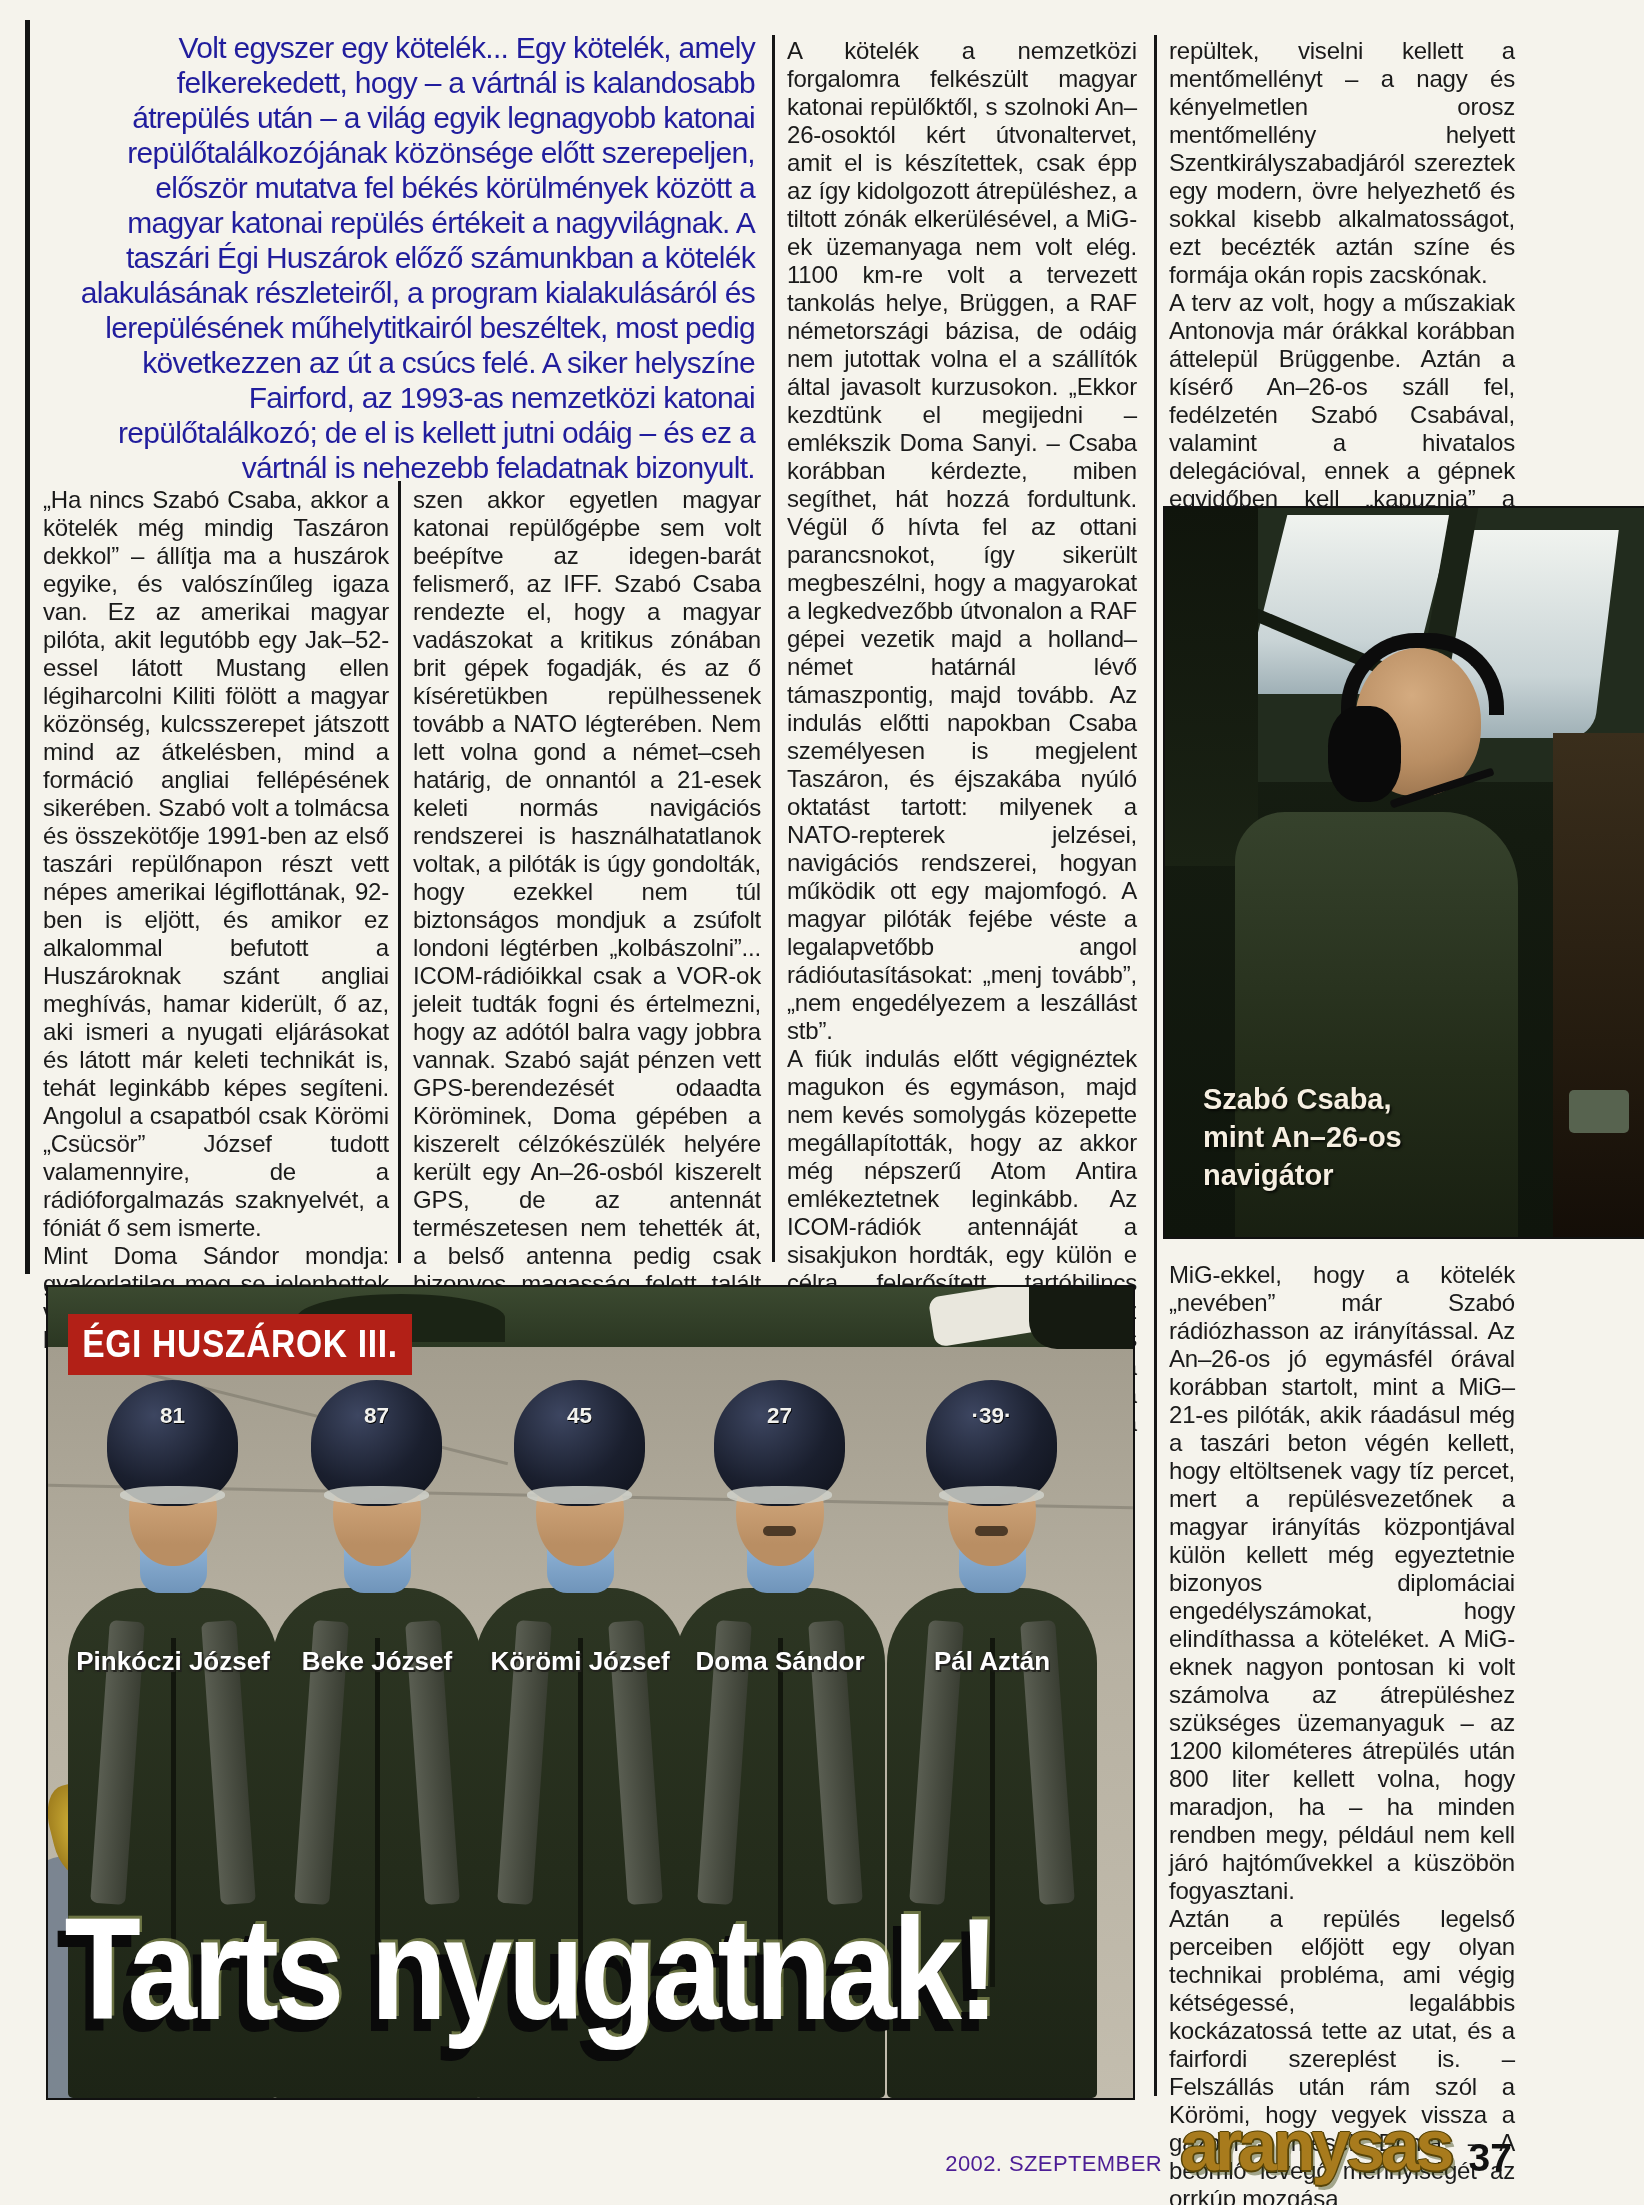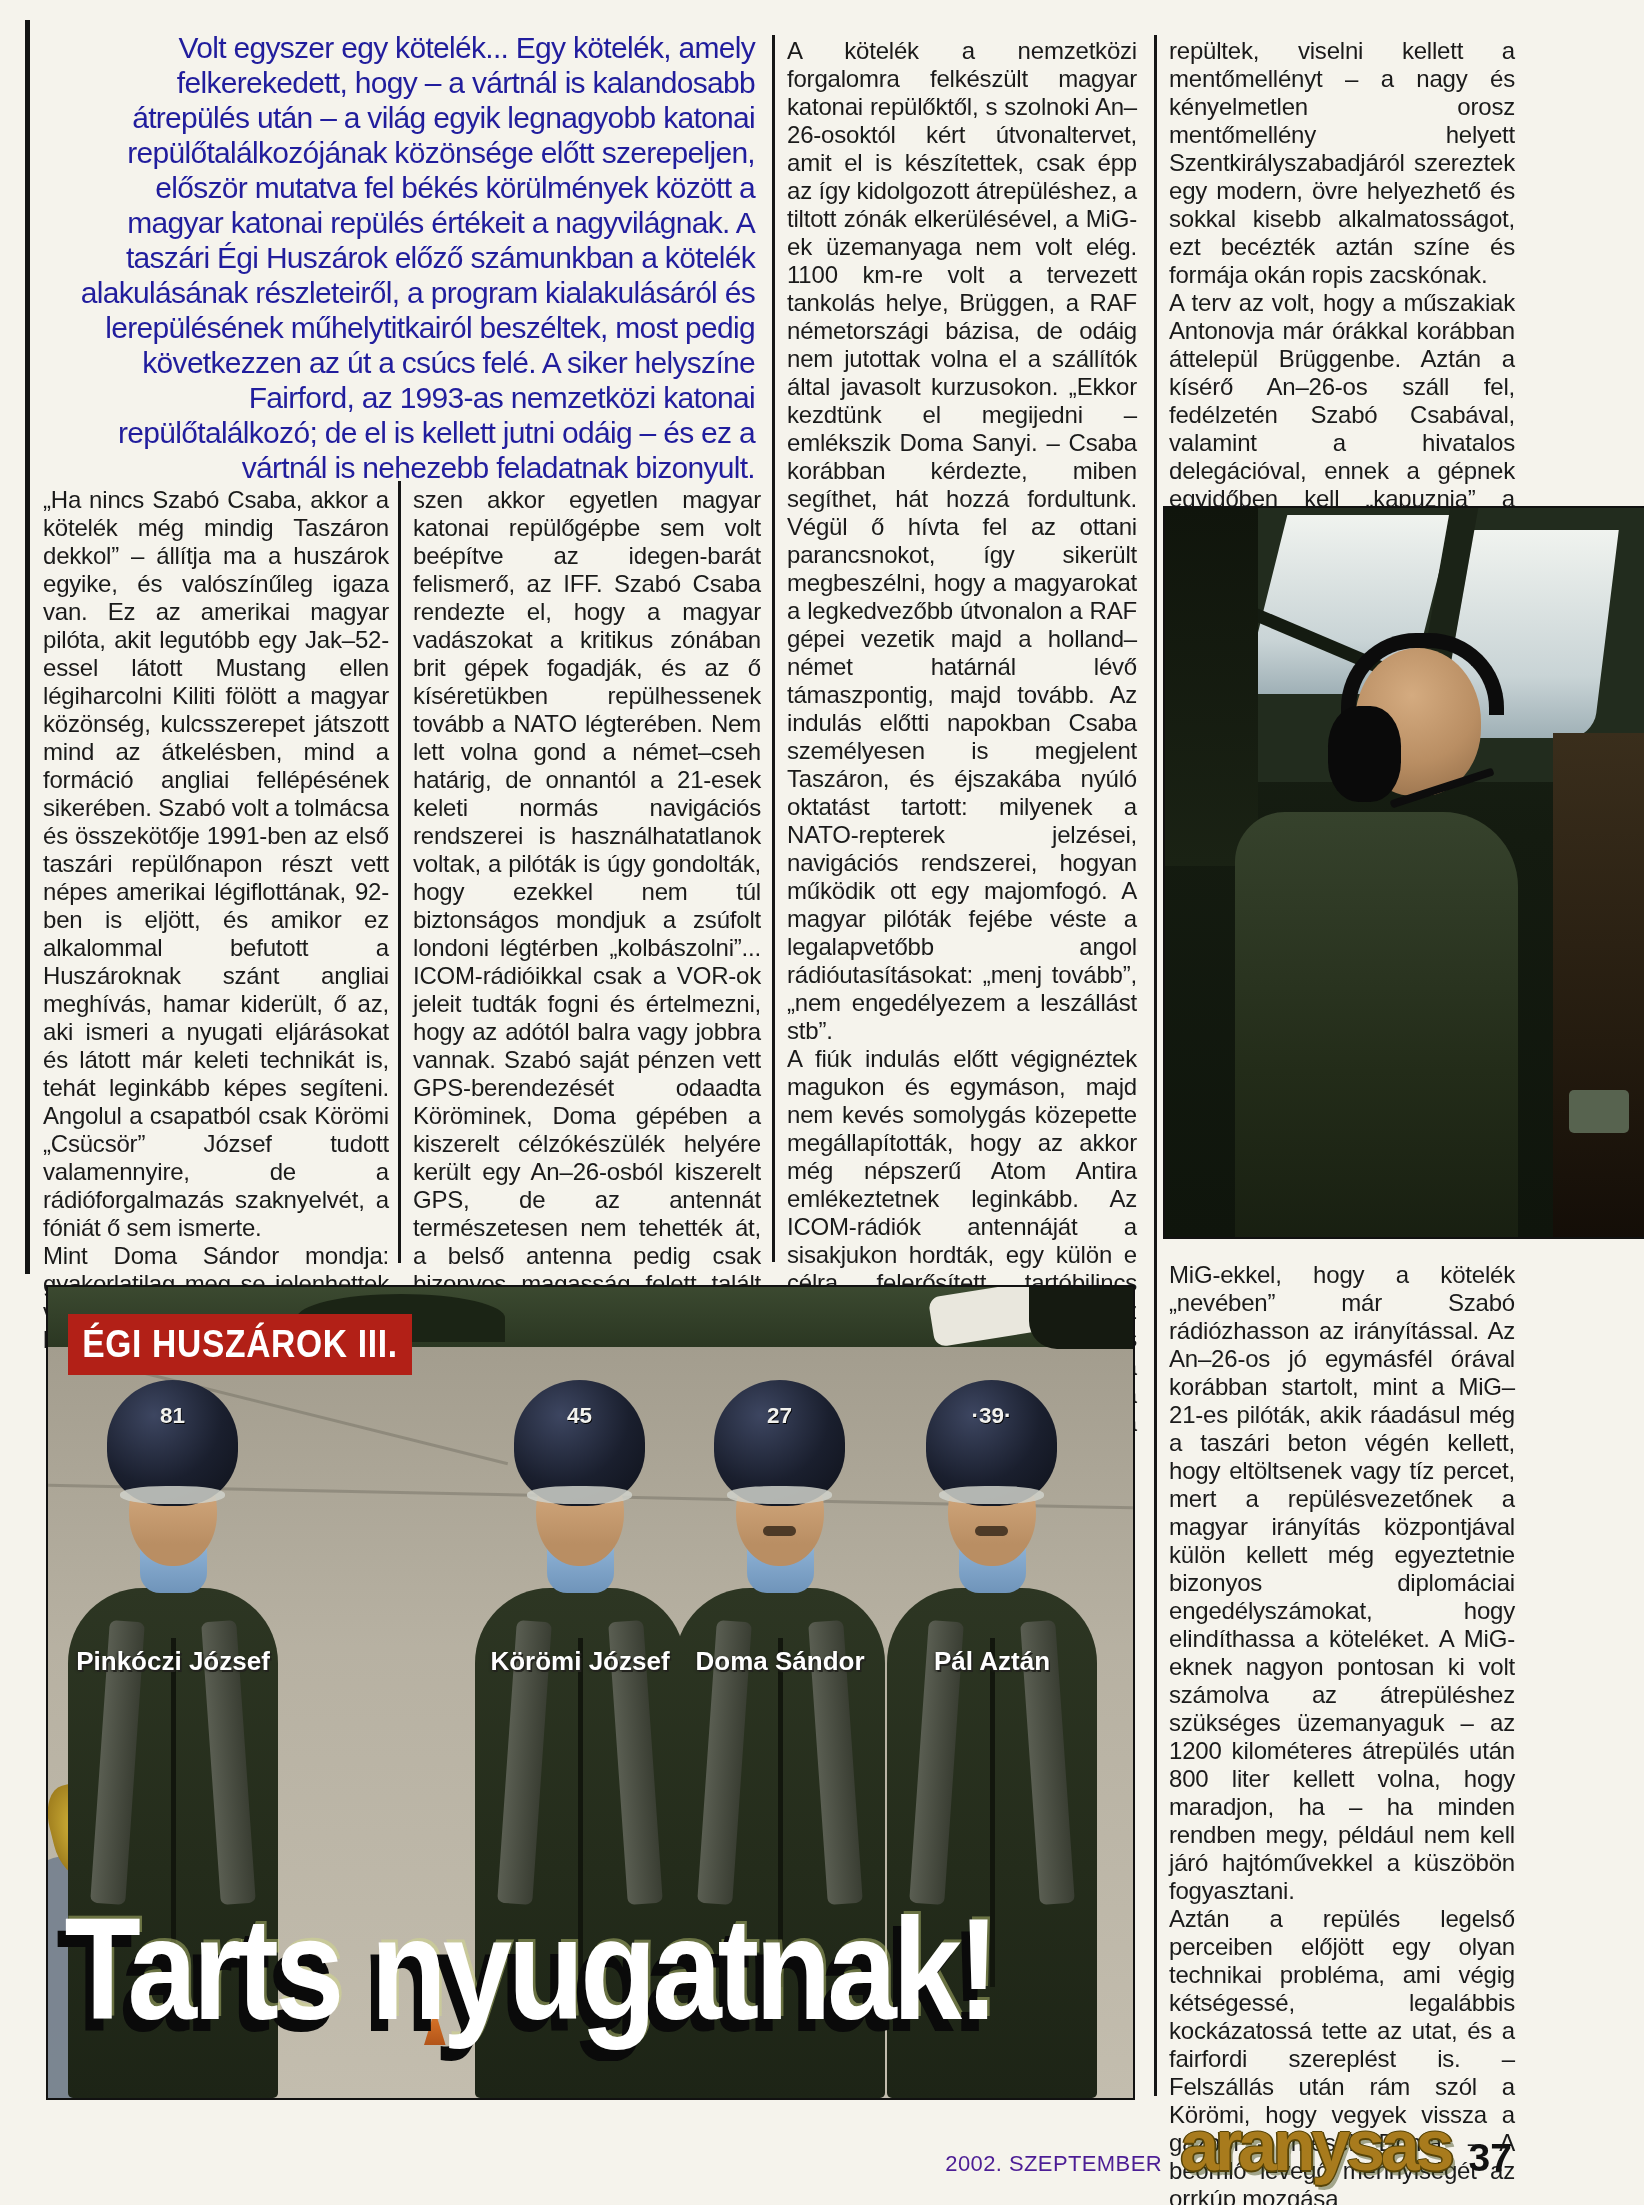--- a/index.html
+++ b/index.html
@@ -171,20 +171,23 @@
     <div class="nav-mull"></div>
     <div class="nav-strut"></div>
     <div class="nav-leftframe"></div>
     <div class="nav-rightpanel"></div>
     <div class="nav-panel-light"></div>
     <div class="nav-torso"></div>
     <div class="nav-head"></div>
     <div class="nav-phone-band"></div>
     <div class="nav-phone-cup"></div>
     <div class="nav-mic"></div>
+    <div class="nav-caption">Szabó Csaba,
+mint An–26-os
+navigátor</div>
   </div>
 
   <div class="photo-group">
     <div class="tarmac"></div>
     <div class="seam s1"></div>
     <div class="seam s2"></div>
     <div class="strip">
       <div class="canopy"></div>
       <div class="white-obj"></div>
       <div class="dark-obj"></div>
@@ -200,20 +203,34 @@
       </div>
       <div class="shirt"></div>
       <div class="face"></div>
       <div class="helmet">
         <div class="helmet-num">81</div>
         <div class="helmet-rim"></div>
       </div>
       <div class="pilot-name">Pinkóczi József</div>
     </div>
 
+    <div class="pilot pl2">
+      <div class="torso">
+        <div class="strap sl"></div>
+        <div class="strap sr"></div>
+        <div class="zip"></div>
+      </div>
+      <div class="shirt"></div>
+      <div class="face"></div>
+      <div class="helmet">
+        <div class="helmet-num">87</div>
+        <div class="helmet-rim"></div>
+      </div>
+      <div class="pilot-name">Beke József</div>
+    </div>
 
     <div class="pilot pl3">
       <div class="torso">
         <div class="strap sl"></div>
         <div class="strap sr"></div>
         <div class="zip"></div>
       </div>
       <div class="shirt"></div>
       <div class="face"></div>
       <div class="helmet">

